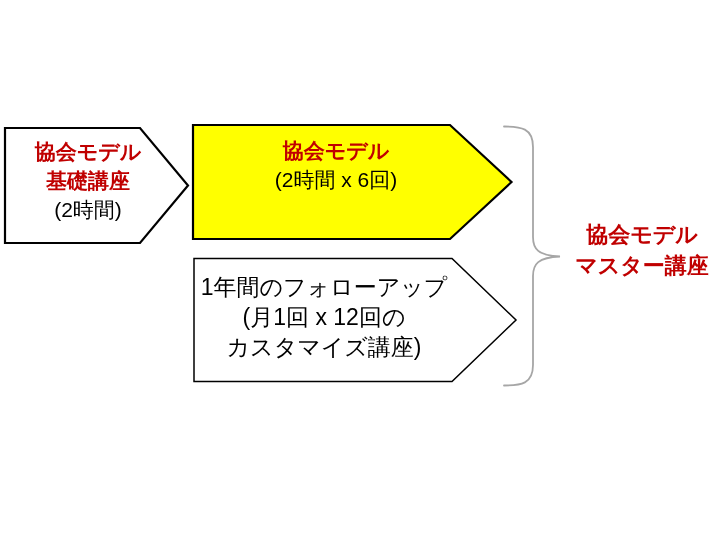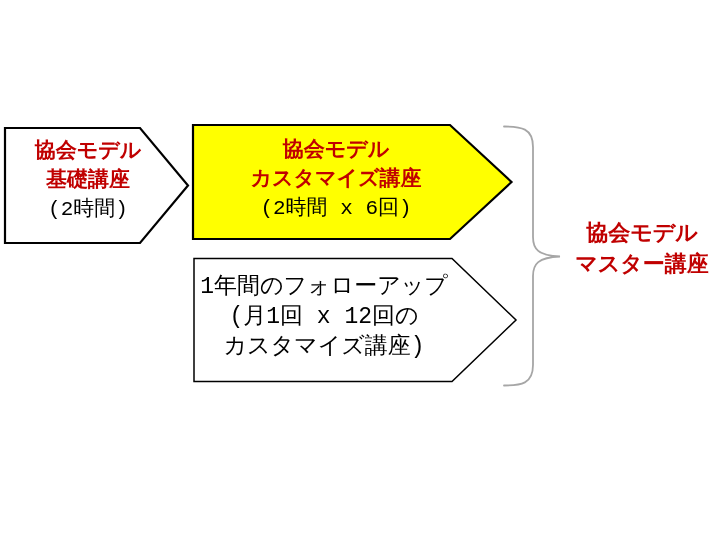--- a/index.html
+++ b/index.html
@@ -6,21 +6,21 @@
     margin: 0;
     padding: 0;
     background: #ffffff;
   }
   .slide {
     position: relative;
     width: 720px;
     height: 540px;
     background: var(--slide-bg, #ffffff);
     overflow: hidden;
-    font-family: Liberation Mono, monospace;
+    font-family: Liberation Sans, sans-serif;
   }
   .diagram-layer {
     position: absolute;
     left: 0;
     top: 0;
     width: 720px;
     height: 540px;
   }
   .shape {
     fill: #ffffff;
@@ -107,21 +107,20 @@
   </svg>
 
   <div class="txt arrow1-txt">
     <span class="line red-title">協会モデル</span>
     <span class="line red-title">基礎講座</span>
     <span class="line">(2時間)</span>
   </div>
 
   <div class="txt arrow2-txt">
     <span class="line red-title">協会モデル</span>
-    <span class="line red-title">カスタマイズ講座</span>
     <span class="line">(2時間 x 6回)</span>
   </div>
 
   <div class="txt arrow3-txt">
     <span class="line">1年間のフォローアップ</span>
     <span class="line">(月1回 x 12回の</span>
     <span class="line">カスタマイズ講座)</span>
   </div>
 
   <div class="txt master-label">

